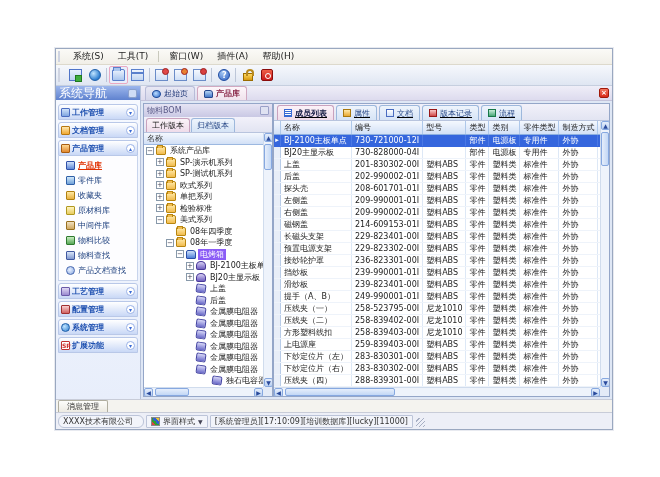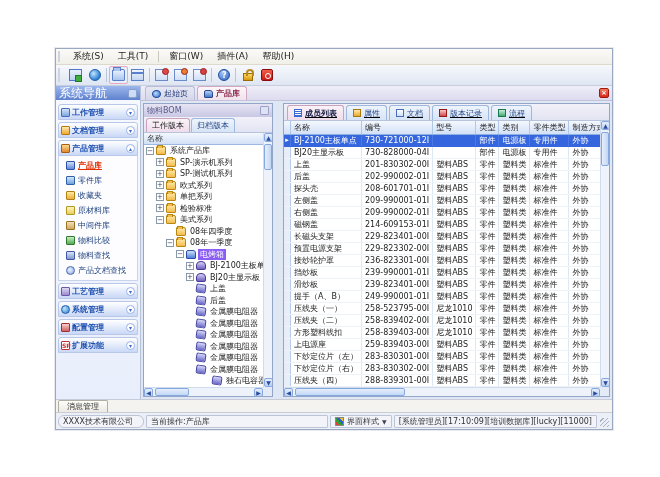--- a/index.html
+++ b/index.html
@@ -77,21 +77,21 @@
   .main{flex:1;display:flex;flex-direction:column;min-width:0;}
   .tabstrip{height:15px;background:linear-gradient(#efeef8,#dddbee);display:flex;align-items:flex-end;padding-left:4px;position:relative;border-bottom:1px solid #c4c2da;}
   .mtab{height:14px;display:flex;align-items:center;padding:0 6px;font-size:8px;color:#203878;
         background:linear-gradient(#e8e8f4,#d4d6ea);border:1px solid #b8bcd8;border-bottom:none;border-radius:3px 3px 0 0;margin-right:2px;}
   .mtab.sel{background:linear-gradient(#fdf6fa,#f0e2ec);border-color:#d0a8c0;color:#8a2848;font-weight:bold;}
   .mtab .tico{width:9px;height:8px;margin-right:3px;display:inline-block;}
   .home-tab-icon{border-radius:50%;background:radial-gradient(circle at 40% 40%,#bcdcff,#2868c8);border:1px solid #1c4898;width:8px;height:8px;}
   .product-tab-icon{background:linear-gradient(#b8d4f4,#4878c8);border:1px solid #28488f;border-radius:2px 3px 1px 1px;}
   .close-tab{position:absolute;right:3px;top:2px;width:10px;height:10px;border-radius:2px;background:linear-gradient(#f47862,#d82818);
         border:1px solid #a01808;color:#fff;font-size:7px;line-height:8px;text-align:center;font-weight:bold;}
-  .panels{flex:1;display:flex;min-height:0;background:#dfe7f5;padding:2px;gap:10px;}
+  .panels{flex:1;display:flex;min-height:0;background:#dfe7f5;padding:2px;gap:0;}
   
   .bom-panel{width:130px;background:#fff;border:1px solid #94a6c8;display:flex;flex-direction:column;min-height:0;}
   .bom-header{height:13px;background:linear-gradient(#e6e4f4,#c9c8e4);color:#5a5a88;font-size:8px;display:flex;align-items:center;padding:0 3px;}
   .bom-header .spacer{flex:1;}
   .pin-btn{width:9px;height:9px;background:#dfe2f2;border:1px solid #9aa0c8;border-radius:1px;}
   .ver-tabs{height:16px;display:flex;align-items:flex-end;background:linear-gradient(#f2f1fa,#e2e4f2);padding-left:2px;border-bottom:1px solid #b8c4de;}
   .vtab{height:14px;padding:0 5px;font-size:8px;display:flex;align-items:center;border:1px solid #9db8dc;border-bottom:none;
         border-radius:3px 3px 0 0;background:linear-gradient(#eef4fc,#d6e4f6);color:#2a4a88;margin-right:1px;}
   .vtab.sel{background:linear-gradient(#fbf3f8,#efdcea);border-color:#c9a2bd;color:#222;}
   .tree-wrap{flex:1;position:relative;overflow:hidden;}
@@ -267,27 +267,27 @@
                 <span class="iicon doc-search-icon"></span>
                 <span class="silabel">产品文档查找</span>
               </div>
             </div>
             <div class="group-header">
               <span class="gicon process-mgmt-icon"></span>
               <span class="glabel">工艺管理</span>
               <span class="chev">▾</span>
             </div>
             <div class="group-header">
+              <span class="gicon config-mgmt-icon"></span>
+              <span class="glabel">配置管理</span>
+              <span class="chev">▾</span>
+            </div>
+            <div class="group-header">
               <span class="gicon system-mgmt-icon"></span>
               <span class="glabel">系统管理</span>
-              <span class="chev">▾</span>
-            </div>
-            <div class="group-header">
-              <span class="gicon config-mgmt-icon"></span>
-              <span class="glabel">配置管理</span>
               <span class="chev">▾</span>
             </div>
             <div class="group-header">
               <span class="gicon sp-icon"></span>
               <span class="glabel">扩展功能</span>
               <span class="chev">▾</span>
             </div>
           </div>
       </div>
 
@@ -741,21 +741,20 @@
         </div>
       </div>
     </div>
 
     <div class="msgrow">
       <div class="msgtab">消息管理</div>
     </div>
 
     <div class="statusbar">
       <div class="scell" style="width:86px;border-radius:6px;">XXXX技术有限公司</div>
-      <div class="scell grow">当前操作:产品库</div>
       <div class="scell">
         <span class="style-grid-icon"></span>
         <span>界面样式</span>
         <span class="drop-arrow">▼</span>
       </div>
       <div class="scell">[系统管理员][17:10:09][培训数据库][lucky][11000]</div>
       <div class="resize-grip"></div>
     </div>
 
   </div>

